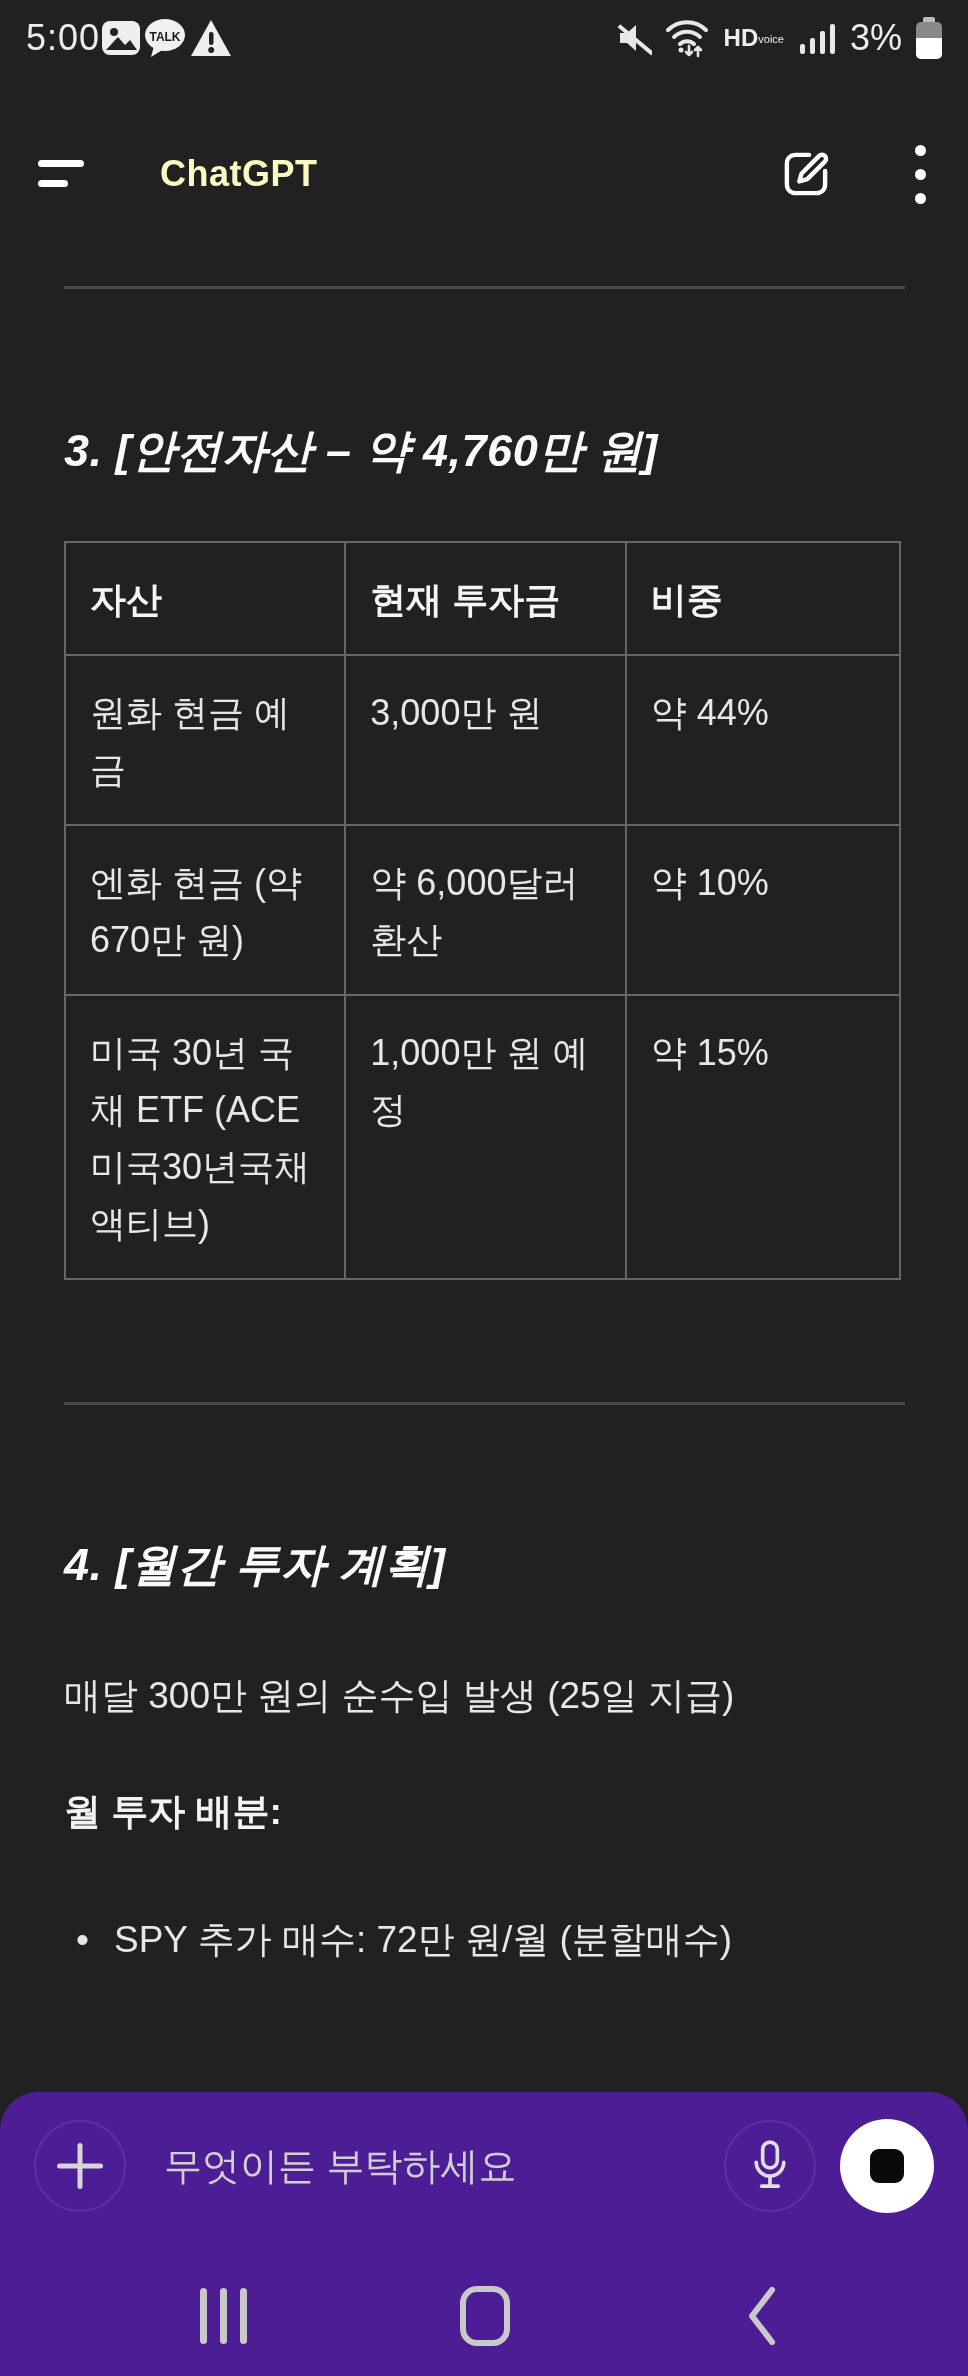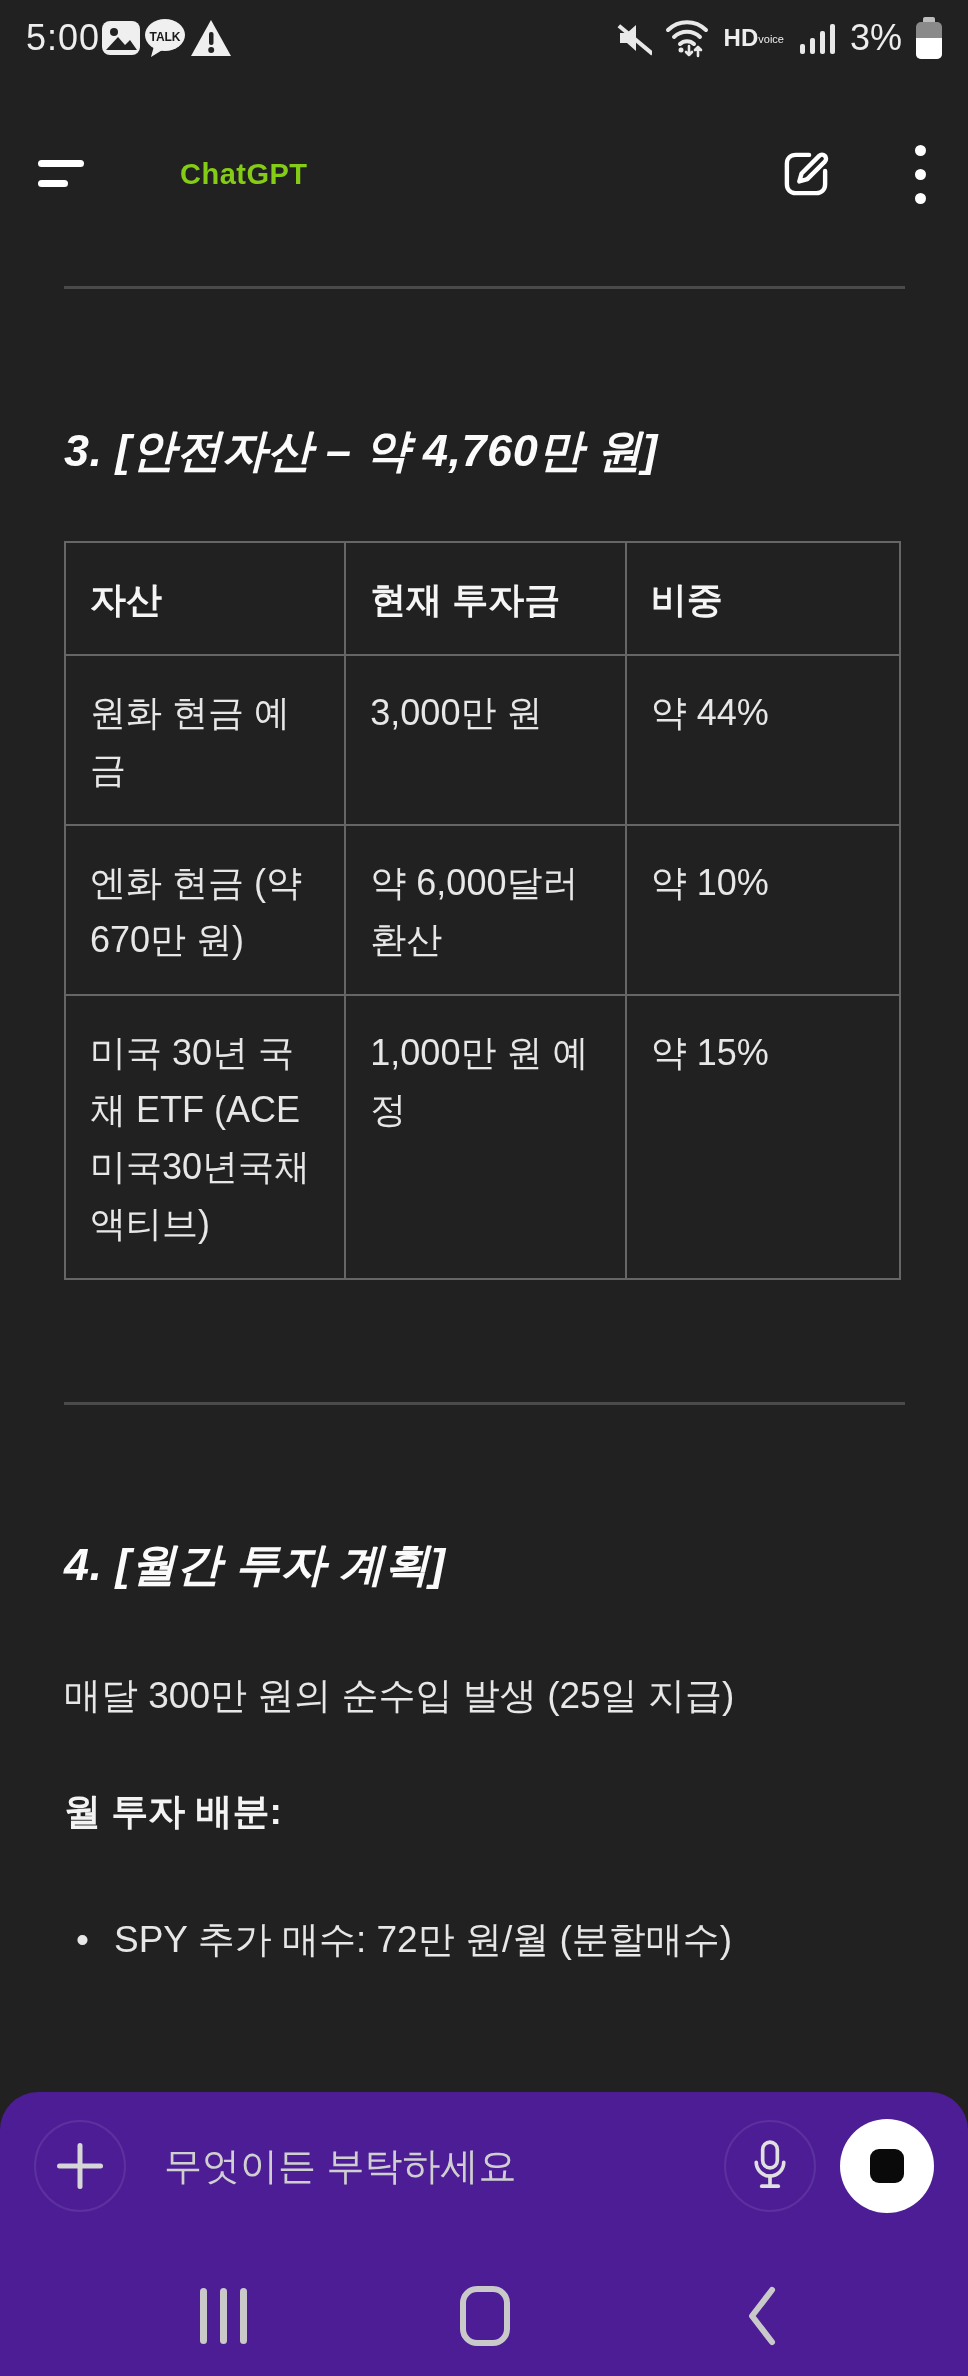--- a/index.html
+++ b/index.html
@@ -34,21 +34,21 @@
 
   
   .app-bar {
     position:absolute; top:122px; left:0; right:0; height:104px;
     display:flex; align-items:center; padding:0 38px;
   }
   .menu-btn { width:54px; height:44px; position:relative; cursor:pointer; }
   .menu-btn span { position:absolute; left:0; height:7px; border-radius:4px; background:#ffffff; }
   .menu-btn .l1 { top:8px; width:46px; }
   .menu-btn .l2 { top:28px; width:30px; }
-  .app-title { font-size:29px; font-weight:bold; color:#84cc16; margin-left:88px; letter-spacing:0.5px; }
+  .app-title { font-size:36px; font-weight:bold; color:#fef9c3; margin-left:68px; letter-spacing:0.5px; }
   .appbar-right { margin-left:auto; display:flex; align-items:center; gap:74px; }
   .kebab { display:flex; flex-direction:column; gap:13px; padding:4px; }
   .kebab i { width:11px; height:11px; border-radius:50%; background:#fff; }
 
   
   .content {
     position:absolute; top:250px; left:64px; width:841px;
   }
   .md-hr { border:none; height:3px; background:#4a4a4a; margin-top:36px; }
   .md-h3 { margin-top:132px; font-size:45px; font-weight:bold; font-style:italic; color:#fbfbfb; letter-spacing:0.5px; }

